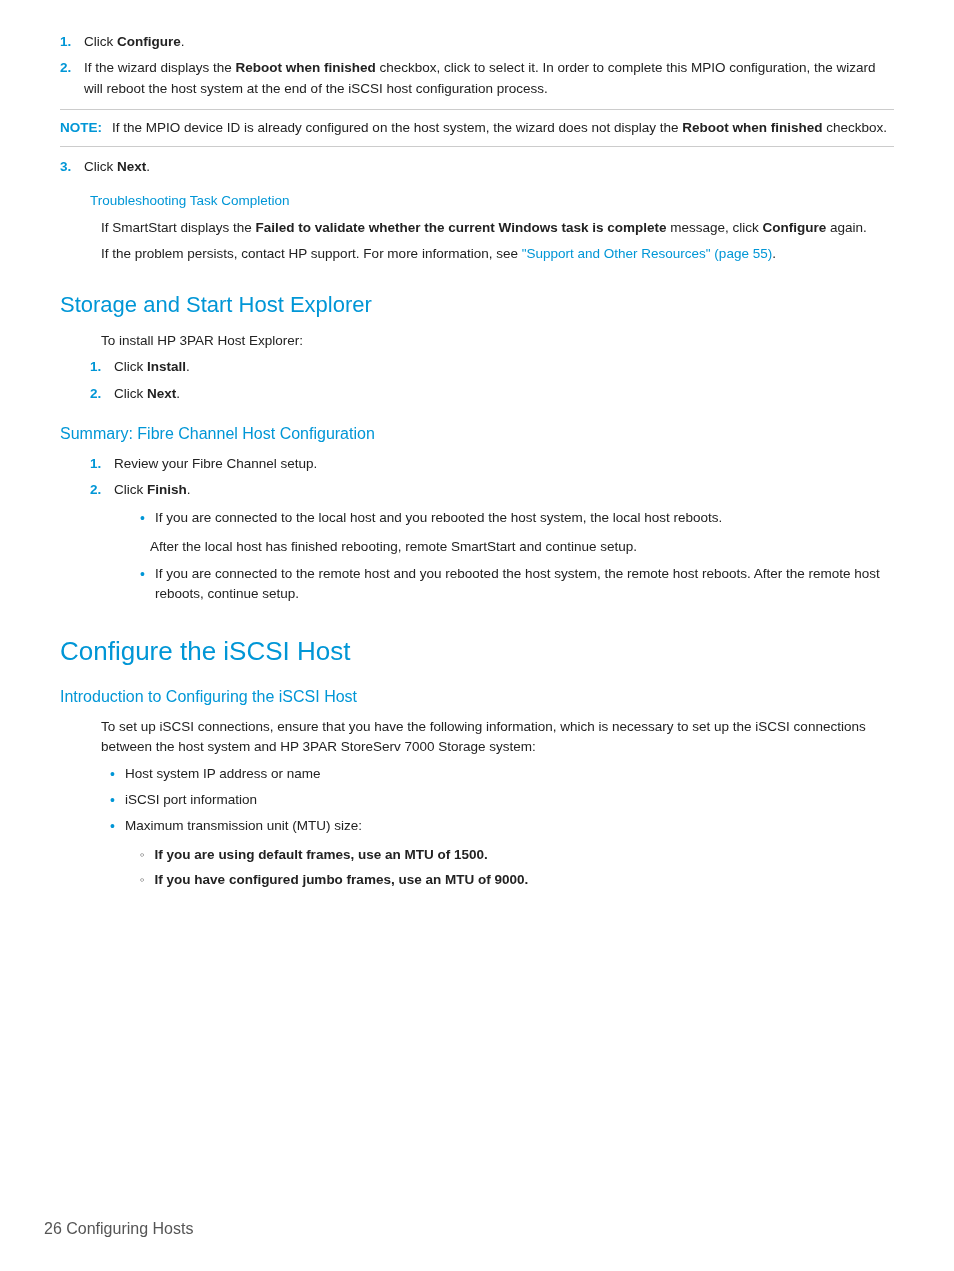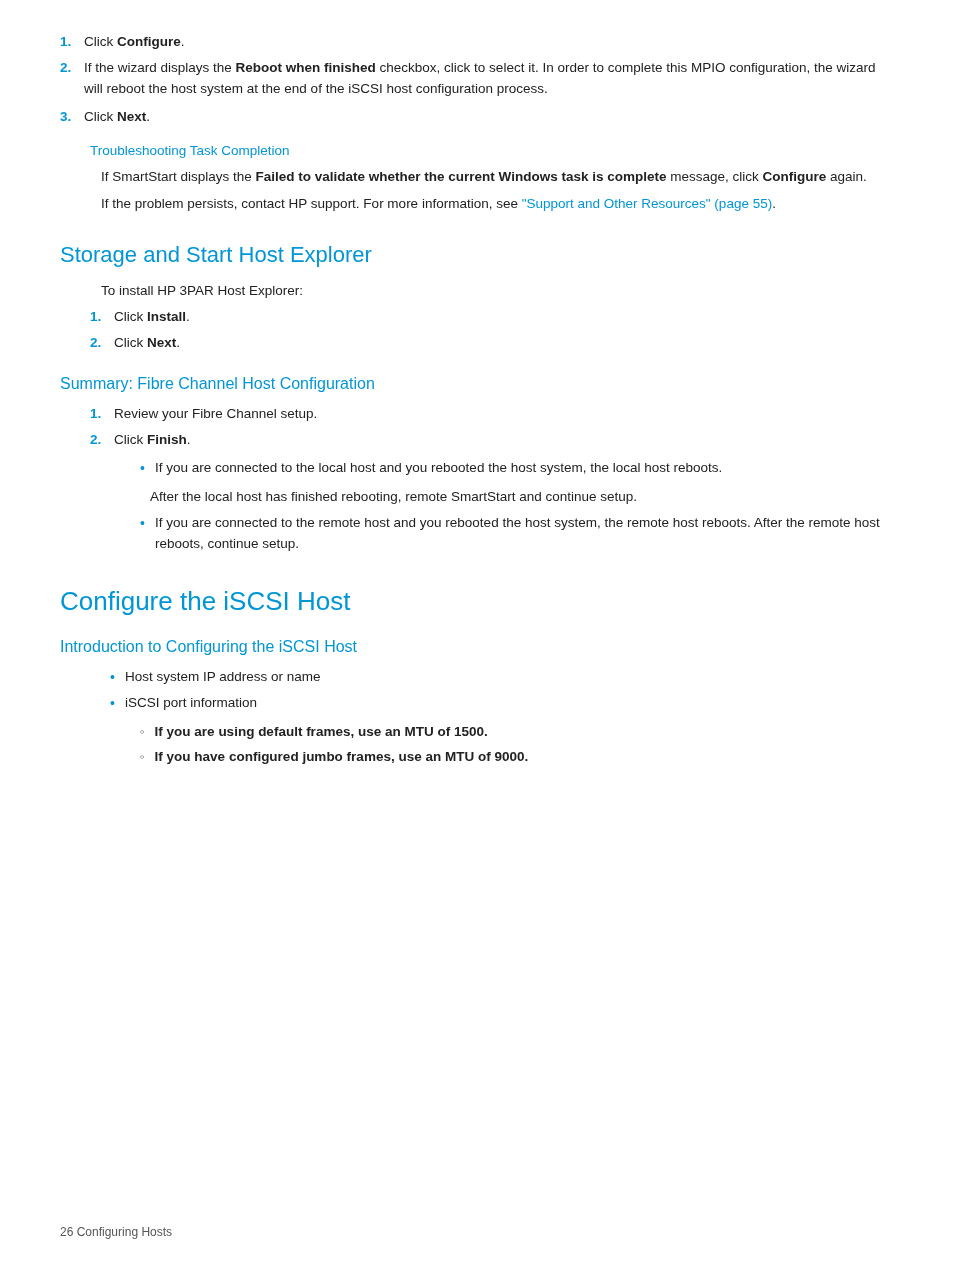--- a/index.html
+++ b/index.html
@@ -120,22 +120,22 @@
       margin-left: 11px;
       margin-bottom: 6px;
     }
     .indent {
       margin-left: 30px;
     }
     
     .footer {
       position: absolute;
       bottom: 30px;
-      left: 60px;
-      font-size: 12px;
+      left: 44px;
+      font-size: 16px;
       color: #555;
     }
     
     .bullet-continuation {
       margin-left: 60px;
       margin-top: 2px;
       margin-bottom: 6px;
     }
     .section-divider {
       margin-top: 18px;
@@ -150,20 +150,24 @@
     <li>
       <span class="num">1.</span>
       <span class="content">Click <b>Configure</b>.</span>
     </li>
     <li>
       <span class="num">2.</span>
       <span class="content">If the wizard displays the <b>Reboot when finished</b> checkbox, click to select it. In order to complete this MPIO configuration, the wizard will reboot the host system at the end of the iSCSI host configuration process.</span>
     </li>
   </ol>
 
+  <div class="note-box">
+    <span class="note-label">NOTE:</span>
+    <span>If the MPIO device ID is already configured on the host system, the wizard does not display the <b>Reboot when finished</b> checkbox.</span>
+  </div>
 
   <ol class="numbered-list" style="margin-bottom:14px;">
     <li>
       <span class="num">3.</span>
       <span class="content">Click <b>Next</b>.</span>
     </li>
   </ol>
 
   <div class="indent">
     <div class="subsection-h4">Troubleshooting Task Completion</div>
@@ -216,26 +220,32 @@
           <span>If you are connected to the remote host and you rebooted the host system, the remote host reboots. After the remote host reboots, continue setup.</span>
         </li>
       </ul>
     </div>
   </div>
 
   <div class="section-divider" style="margin-top:28px;">
     <h2 class="section-h2" style="font-size:26px;">Configure the iSCSI Host</h2>
     <h3 class="section-h3">Introduction to Configuring the iSCSI Host</h3>
     <div class="indent">
+      <p class="body-text">
+        To set up iSCSI connections, ensure that you have the following information, which is necessary to set up the iSCSI connections between the host system and HP 3PAR StoreServ 7000 Storage system:
+      </p>
       <ul class="bullet-list">
         <li>
           <span>Host system IP address or name</span>
         </li>
         <li>
           <span>iSCSI port information</span>
+        </li>
+        <li>
+          <span>Maximum transmission unit (MTU) size:</span>
         </li>
       </ul>
       <ul class="sub-bullet-list" style="margin-left:50px;">
         <li>
           <span>If you are using default frames, use an MTU of 1500.</span>
         </li>
         <li>
           <span>If you have configured jumbo frames, use an MTU of 9000.</span>
         </li>
       </ul>

